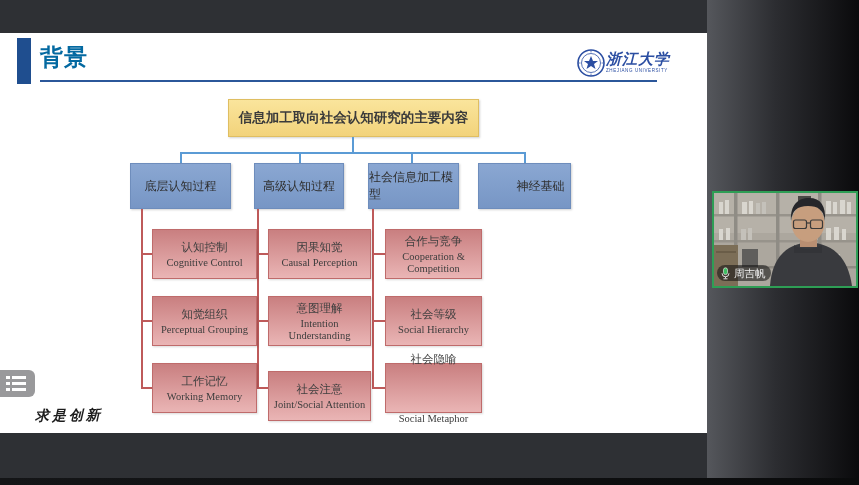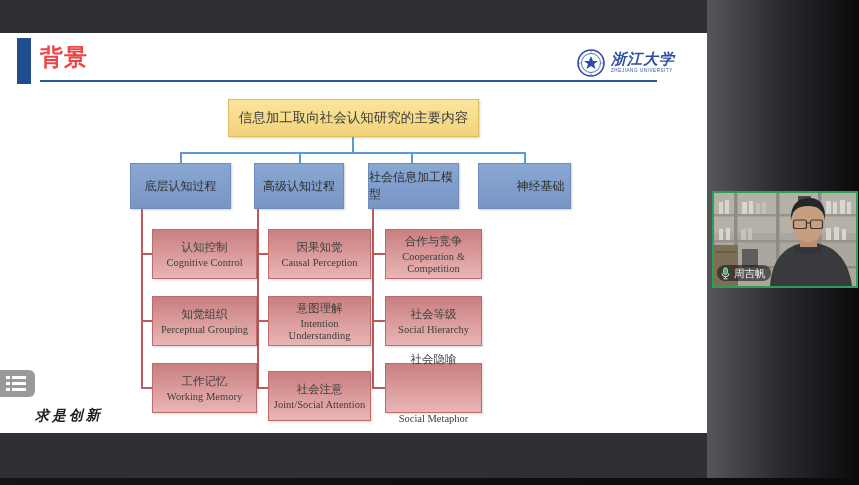--- a/index.html
+++ b/index.html
@@ -31,36 +31,36 @@
     background:rgba(148,148,150,0.95);
     display:flex;flex-direction:column;justify-content:center;gap:3px;
     padding-left:16px;box-sizing:border-box;}
   .list-btn .row{display:flex;align-items:center;gap:2px;}
   .list-btn .dot{width:4px;height:3px;background:#fff;display:block;}
   .list-btn .bar{width:14px;height:3px;background:#fff;display:block;}
 
   
   .slide{left:0;top:33px;width:707px;height:400px;background:#ffffff;}
   .accent-bar{left:17px;top:5px;width:14px;height:46px;background:#1f4e8f;}
-  .slide-title{left:40px;top:9px;font-size:23px;font-weight:bold;color:#ef4444;letter-spacing:1px;}
+  .slide-title{left:40px;top:9px;font-size:23px;font-weight:bold;color:#0369a1;letter-spacing:1px;}
   .title-rule{left:40px;top:47px;width:617px;height:2px;background:#2b579a;}
 
   
-  .logo{left:576px;top:13px;width:100px;height:34px;display:flex;align-items:center;gap:5px;}
+  .logo{left:576px;top:13px;width:100px;height:34px;display:flex;align-items:center;}
   .logo-text{display:flex;flex-direction:column;line-height:1;}
   .logo-cn{font-family:"Liberation Serif","DejaVu Serif",serif;font-style:italic;
     font-weight:bold;font-size:15px;color:#2b4ea2;letter-spacing:1px;white-space:nowrap;}
   .logo-en{font-size:4.5px;color:#2b4ea2;letter-spacing:0.6px;margin-top:2px;white-space:nowrap;}
 
   
   .root-box{left:228px;top:66px;width:251px;height:38px;
     background:linear-gradient(180deg,#fae59c,#f2d37b);
     border:1px solid #dfbe62;box-shadow:1px 1px 2px rgba(0,0,0,0.18);
     display:flex;align-items:center;justify-content:center;
-    font-size:13.5px;font-weight:normal;color:#3b3b3b;box-sizing:border-box;}
+    font-size:13.5px;font-weight:bold;color:#3b3b3b;box-sizing:border-box;}
   .lv2-box{top:130px;height:46px;
     background:linear-gradient(180deg,#8aa7d2,#7796c5);
     border:1px solid #6e8dbc;box-shadow:1px 1px 2px rgba(0,0,0,0.18);
     display:flex;align-items:center;justify-content:center;
     font-size:12px;color:#2f2f2f;box-sizing:border-box;}
   .node{height:50px;
     background:linear-gradient(180deg,#c97f80,#eab5b5);
     border:1px solid #bf6b6b;box-shadow:1px 1px 2px rgba(0,0,0,0.15);
     display:flex;flex-direction:column;align-items:center;justify-content:center;
     gap:2px;box-sizing:border-box;text-align:center;}

